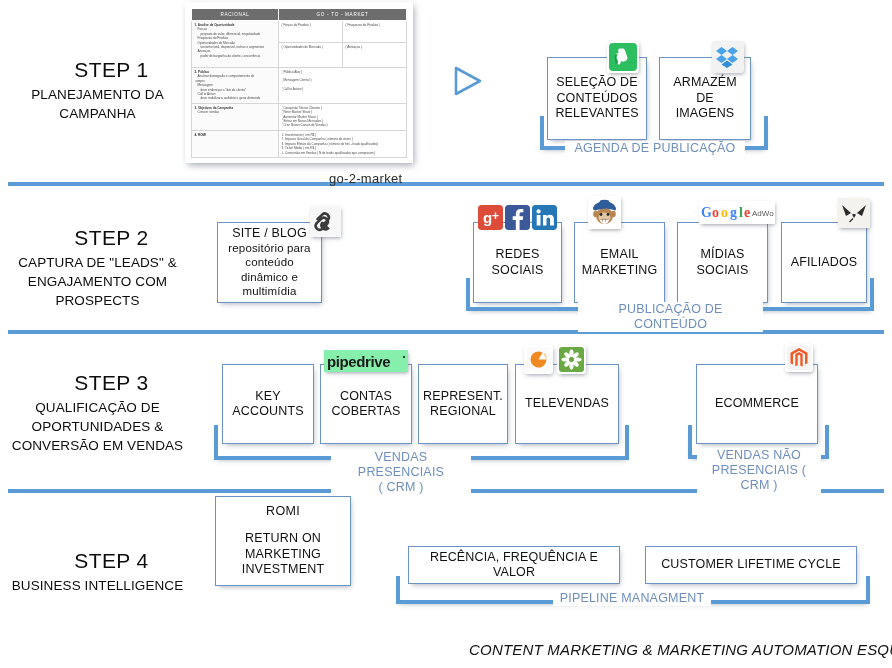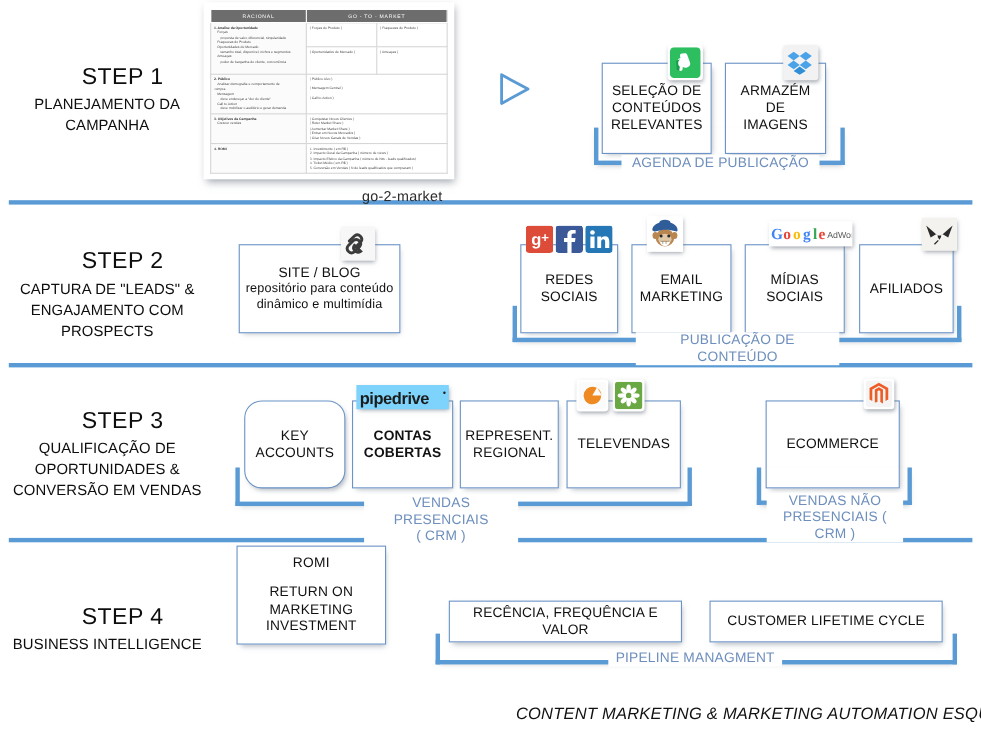--- a/index.html
+++ b/index.html
@@ -297,21 +297,21 @@
   <div class="bracket" style="left:540px; top:116px; width:228px; height:34px;"></div>
   <div class="bracket-label" style="left:565px; top:141px; width:180px;">AGENDA DE PUBLICAÇÃO</div>
 
   <div class="step-label" style="left:0px; top:225px;">
     <div class="step-title">STEP 2</div>
     <div class="step-sub">CAPTURA DE "LEADS"
 &amp; ENGAJAMENTO
 COM PROSPECTS</div>
   </div>
 
-  <div class="box small-text" style="left:217px; top:222px; width:147px; height:81px;">
+  <div class="box small-text" style="left:217px; top:222px; width:105px; height:81px;">
     <div class="box-stack">
       <span class="box-text" style="font-size:12.5px;">SITE / BLOG</span>
       <span class="box-text" style="white-space:pre-line;">repositório para conteúdo
 dinâmico e multimídia</span>
     </div>
   </div>
   <div class="icon-badge" style="left:310px; top:206px; width:31px; height:31px; background:#f7f7f7;">
     <svg width="25" height="25" viewBox="0 0 25 25">
       <g fill="none" stroke="#3b3b3b" stroke-width="2.6" stroke-linecap="round">
         <path d="M4.5 10.2 9.4 5.4a4 4 0 0 1 5.6 5.6l-4.9 4.8"></path>
@@ -398,29 +398,29 @@
   <div class="bracket-label" style="left:578px; top:302px; width:185px;">PUBLICAÇÃO DE CONTEÚDO</div>
 
   <div class="step-label" style="left:0px; top:370px;">
     <div class="step-title">STEP 3</div>
     <div class="step-sub">QUALIFICAÇÃO DE
 OPORTUNIDADES
 &amp; CONVERSÃO EM
 VENDAS</div>
   </div>
 
-  <div class="box" style="left:222px; top:364px; width:92px; height:80px;border-radius:16px;">
+  <div class="box" style="left:222px; top:364px; width:92px; height:80px;">
     <span class="box-text">KEY ACCOUNTS</span>
   </div>
 
   <div class="box" style="left:320px; top:364px; width:92px; height:80px;">
-    <span class="box-text" style="white-space:pre-line;font-weight:bold;">CONTAS
+    <span class="box-text" style="white-space:pre-line;">CONTAS
 COBERTAS</span>
   </div>
-  <div class="icon-badge" style="left:324px; top:350px; width:84px; height:22px; background:#7dd3fc;">
+  <div class="icon-badge" style="left:324px; top:350px; width:84px; height:22px; background:#86efac;">
     <svg width="82" height="19" viewBox="0 0 82 19">
       <text x="2" y="15" font-family="Liberation Sans, sans-serif" font-size="15" font-weight="bold" fill="#1a1a1a" letter-spacing="-0.4">pipedrive</text>
       <circle cx="79" cy="5" r="1.1" fill="#1a1a1a"></circle>
     </svg>
   </div>
 
   <div class="box" style="left:418px; top:364px; width:90px; height:80px;">
     <span class="box-text" style="white-space:pre-line;">REPRESENT.
 REGIONAL</span>
   </div>

